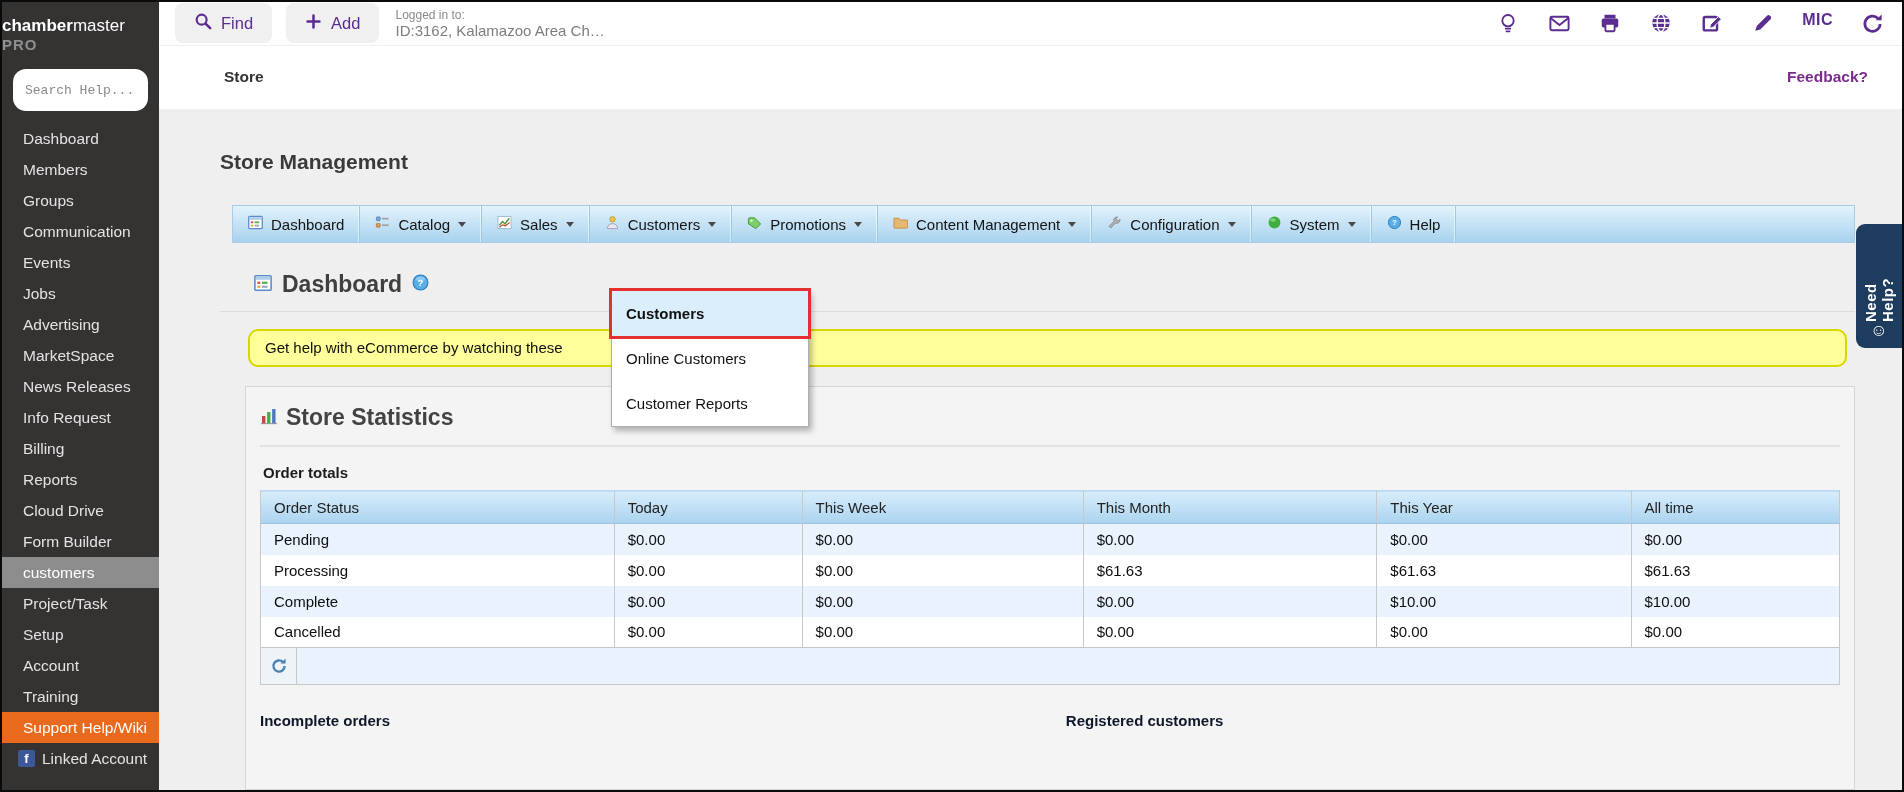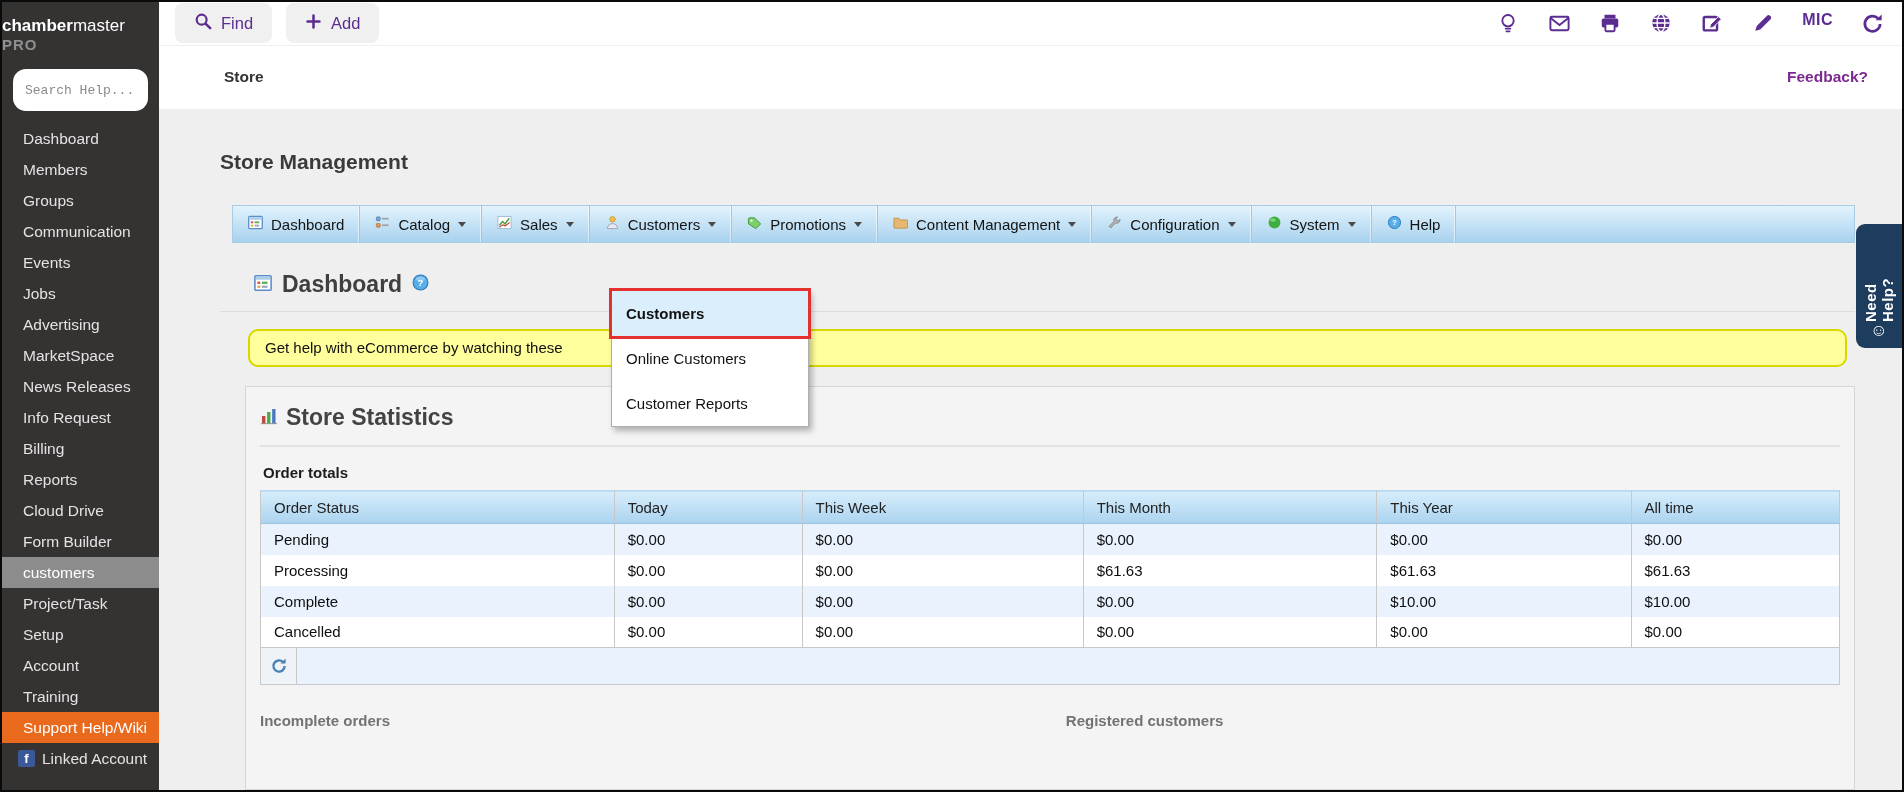--- a/index.html
+++ b/index.html
@@ -68,21 +68,21 @@
   table.stats th { background:linear-gradient(#d7edfb,#abd3ef); height:33px; font-weight:normal; font-size:15px; color:#222; text-align:left; padding-left:13px; border-left:1px solid #c8c8c8; border-top:1px solid #bcd8ec; border-bottom:1px solid #9fc2dc; }
   table.stats td { height:31px; font-size:15px; color:#0e0e0e; padding-left:13px; border-left:1px solid #c8c8c8; }
   table.stats th:first-child, table.stats td:first-child { border-left:none; }
   tr.alt td { background:#e9f2fd; }
   tr.plain td { background:#fff; }
 
   .tbl-footer { display:flex; height:37px; border:1px solid #c8c8c8; border-top:none; background:#e9f2fd; }
   .refresh-cell { width:36px; background:#eef3f8; border-right:1px solid #c8c8c8; display:flex; align-items:center; justify-content:center; cursor:pointer; }
 
   .bottom-labels { display:flex; margin-top:27px; }
-  .bottom-labels .bl { font-size:15px; font-weight:bold; color:#737373; }
+  .bottom-labels .bl { font-size:15px; font-weight:bold; color:#0f172a; }
   .bottom-labels .bl:first-child { flex:0 0 51%; }
 
   
   .need-help { position:absolute; top:222px; right:0; width:46px; height:124px; background:#1d3c5e; border-radius:9px 0 0 9px; display:flex; flex-direction:column; align-items:center; justify-content:space-between; padding:12px 0 9px 0; z-index:40; cursor:pointer; }
   .need-help .vtext { writing-mode:vertical-rl; transform:rotate(180deg); color:#fff; font-weight:bold; font-size:15px; letter-spacing:.5px; }
   .need-help .smiley { color:#fff; font-size:17px; line-height:1; }
 </style>
 </head>
 <body>
 
@@ -133,20 +133,24 @@
               <path d="M12.8 12.8L18 18" stroke="#5c2d91" stroke-width="2.8" stroke-linecap="round"></path>
             </svg></span>
         <span>Find</span>
       </button>
       <button class="tb-btn">
         <span><svg viewBox="0 0 20 20" width="17" height="17">
               <path d="M10 3v14M3 10h14" stroke="#5c2d91" stroke-width="3" stroke-linecap="round"></path>
             </svg></span>
         <span>Add</span>
       </button>
+      <div class="loggedin">
+        <div class="li-cap">Logged in to:</div>
+        <div class="li-val">ID:3162, Kalamazoo Area Cha…</div>
+      </div>
       <div class="tb-icons">
         <span class="ic">
             <svg viewBox="0 0 24 24" width="22" height="22">
               <circle cx="12" cy="9.5" r="6.2" fill="none" stroke="#5c2d91" stroke-width="2"></circle>
               <path d="M9.5 18.2h5M10.3 21.2h3.4" stroke="#5c2d91" stroke-width="2" fill="none" stroke-linecap="round"></path>
             </svg>
           </span>
         <span class="ic">
             <svg viewBox="0 0 24 24" width="23" height="23">
               <rect x="2.5" y="5" width="19" height="14" rx="1.5" fill="none" stroke="#5c2d91" stroke-width="2"></rect>

